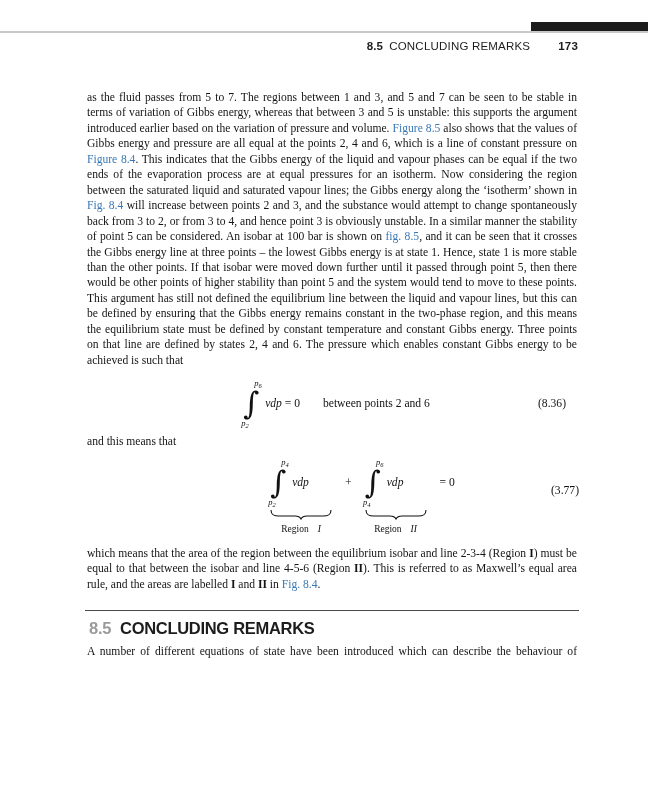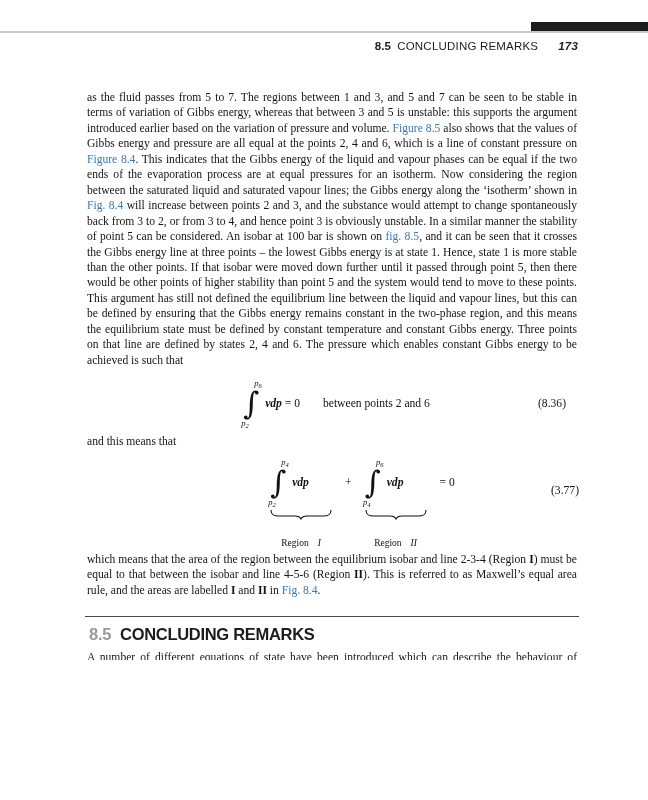--- a/index.html
+++ b/index.html
@@ -11,52 +11,52 @@
   
   .top-tab   { position:absolute; left:531px; top:22px; width:117px; height:10px; background:#1b1b1b; }
   .top-rule  { position:absolute; left:0; top:31px; width:648px; height:2px; background:#c9c9c9; }
   .running-head {
     position:absolute; top:40px; right:70px;
     font-family:"Liberation Sans", sans-serif; font-size:11.5px; color:#1d1d1d;
     display:flex; align-items:baseline; letter-spacing:0.2px;
   }
   .rh-num   { font-weight:bold; margin-right:6px; }
   .rh-title { font-weight:normal; }
-  .rh-page  { font-weight:bold; margin-left:20px;font-style:italic; }
+  .rh-page  { font-weight:bold; margin-left:28px; }
 
   
   .content { position:absolute; left:85px; top:88px; width:494px; }
   p.body-text { margin:2px; font-size:11.6px; line-height:15.45px; text-align:justify; color:#141414; }
   .ref-link { color:#3878b4; cursor:pointer; text-decoration:none; }
   .bold { font-weight:bold; }
 
   
   .eq-row { position:relative; display:flex; align-items:center; height:58px; margin:6px 0 2px; padding-left:158px; }
   .int-col { display:flex; flex-direction:column; align-items:center; line-height:1; }
   .lim { font-size:8.5px; font-style:italic; line-height:1; }
   .lim .sub { font-size:6.5px; position:relative; top:2px; font-style:italic; }
   .lim-upper { transform:translateX(7px); margin-bottom:1px; }
   .lim-lower { transform:translateX(-6px); margin-top:1px; }
   .int-sign { font-family:"DejaVu Serif","Liberation Serif",serif; font-size:31px; line-height:30px; font-weight:normal; }
   .eq-body { font-size:11.6px; margin-left:6px; white-space:nowrap; }
-  .integrand { font-style:italic;font-weight:bold; }
+  .integrand { font-style:italic; }
   .eq-note { margin-left:20px; }
   .eq-label { position:absolute; right:13px; top:50%; transform:translateY(-50%); font-size:11.6px; color:#141414; }
 
   .connector { margin:8px 0 2px; }
 
   .eq37-wrap { position:relative; margin:8px 0 4px; padding-left:185px; min-height:84px; }
   .eq37-grid { display:grid; grid-template-columns:auto auto auto auto; column-gap:13px; width:max-content; }
   .g-r1 { grid-row:1; display:flex; align-items:center; align-self:center; }
   .g-r2 { grid-row:2; justify-self:center; }
   .g-r3 { grid-row:3; justify-self:center; }
   .c1 { grid-column:1; } .c2 { grid-column:2; } .c3 { grid-column:3; } .c4 { grid-column:4; }
   .plus, .rhs { font-size:11.6px; }
   .brace-svg { display:block; margin-top:2px; }
-  .region-label { font-size:9.5px; margin-top:18px; white-space:nowrap;text-align:center; }
+  .region-label { font-size:9.5px; margin-top:4px; white-space:nowrap;text-align:center; }
   .region-num { font-style:italic; margin-left:9px; }
   .eq37-label { position:absolute; right:0; top:26px; font-size:11.6px; }
 
   
   .section-rule { margin-top:18px; border:none; border-top:1.5px solid #4a4a4a; width:100%; }
   .section-heading {
     margin:6px 4px 7px; font-family:"Liberation Sans", sans-serif;
     font-weight:bold; font-size:16.5px; letter-spacing:-0.3px; line-height:1.1;
   }
   .sec-num { color:#9a9a9a; margin-right:9px; }

